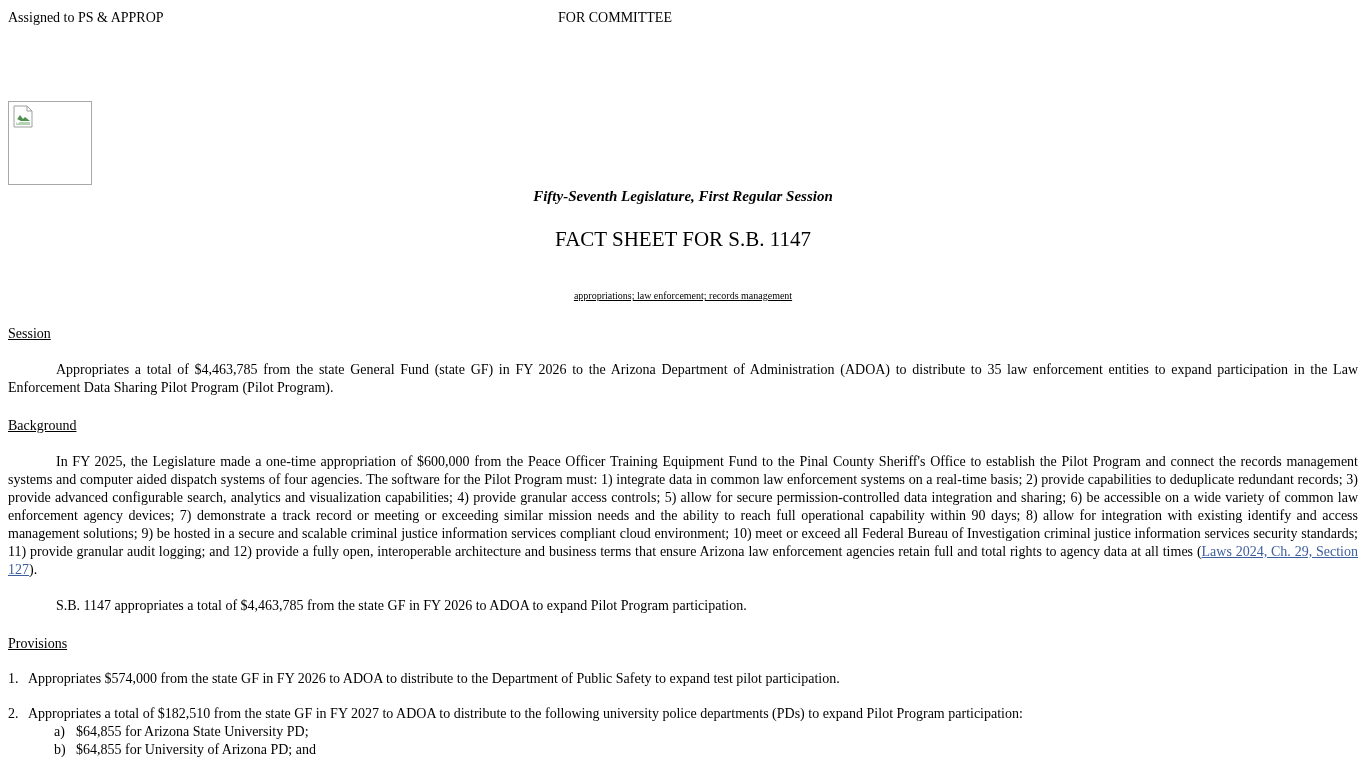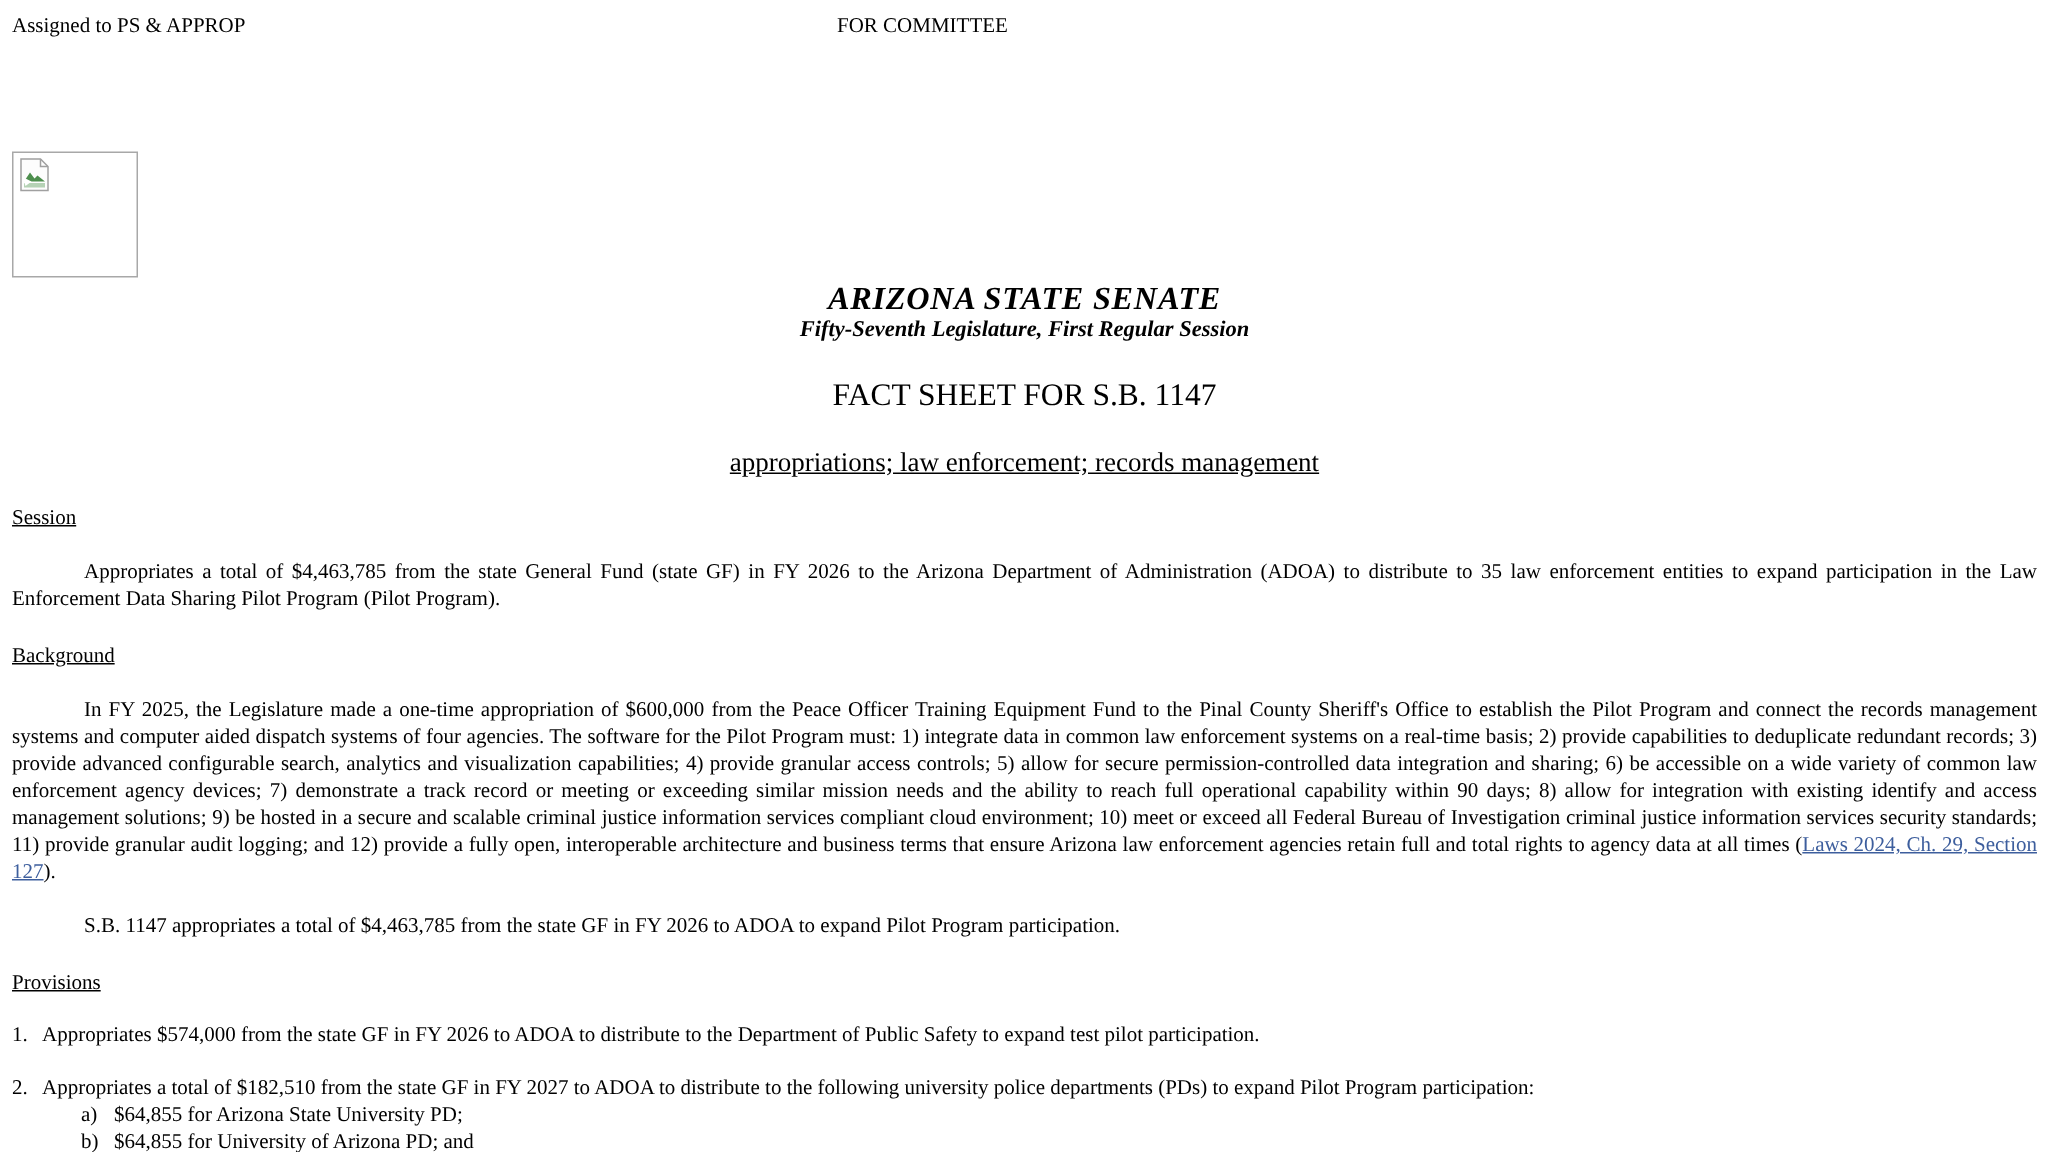--- a/index.html
+++ b/index.html
@@ -27,21 +27,21 @@
   .masthead { text-align: center; margin-top: 2px; }
   .mast-title {
     font-size: 21.5px; font-weight: bold; font-style: italic;
     line-height: 24px; letter-spacing: 0.5px;
   }
   .mast-subtitle {
     font-size: 15px; font-weight: bold; font-style: italic;
     line-height: 19px;
   }
   .fact-line { text-align: center; margin-top: 23px; font-size: 21px; line-height: 20px; }
-  .subject-line { text-align: center; margin-top: 26px; font-size: 18px; line-height: 18px; }
+  .subject-line { text-align: center; margin-top: 38px; font-size: 10px; line-height: 18px; }
   .subject-line span { text-decoration: underline; }
 
   .section-heading { margin-top: 20px; text-decoration: underline; }
 
   p.body-para {
     margin: 18px 0 0 0;
     text-indent: 48px;
     text-align: justify;
   }
   p.no-justify { text-align: left; }
@@ -74,21 +74,20 @@
       <path d="M2 1h13l5 5v16H2z" fill="#fdfdfd" stroke="#a0a0a0" stroke-width="1"></path>
       <path d="M15 1v5h5" fill="none" stroke="#a0a0a0" stroke-width="1"></path>
       <path d="M4 16l4-6 3 4 2-2 5 4z" fill="#4e8f4e"></path>
       <path d="M4 17h14v3H4z" fill="#8fbc8f" opacity="0.65"></path>
       <path d="M3 13l6 3-4 3z" fill="#ffffff"></path>
     </svg>
   </span>
 </div>
 
 <div class="masthead">
-  <div class="mast-title">ARIZONA STATE SENATE</div>
   <div class="mast-subtitle">Fifty-Seventh Legislature, First Regular Session</div>
 </div>
 
 <div class="fact-line">FACT SHEET FOR S.B. 1147</div>
 
 <div class="subject-line">
   <span>appropriations; law enforcement; records management</span>
 </div>
 
 <div class="section-heading">Session</div>

